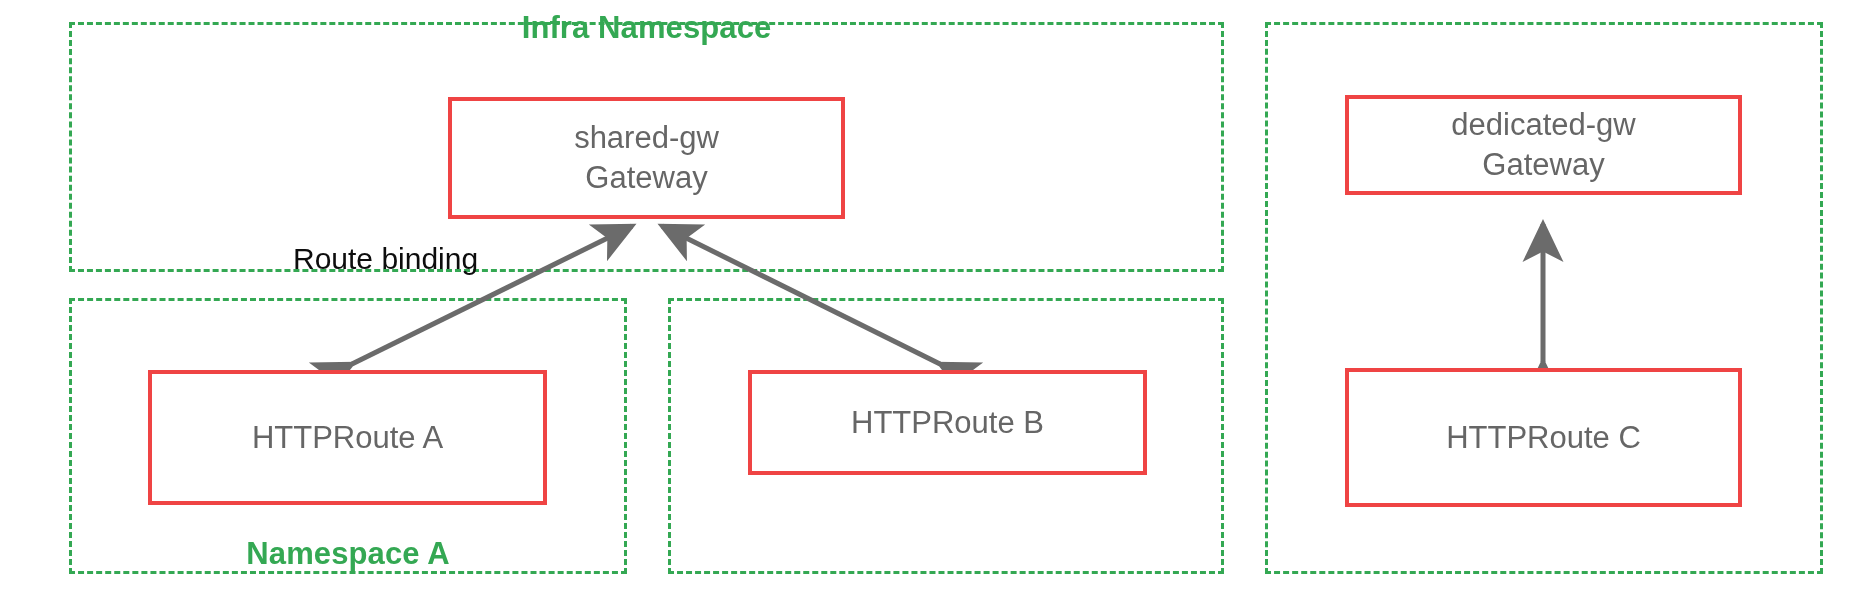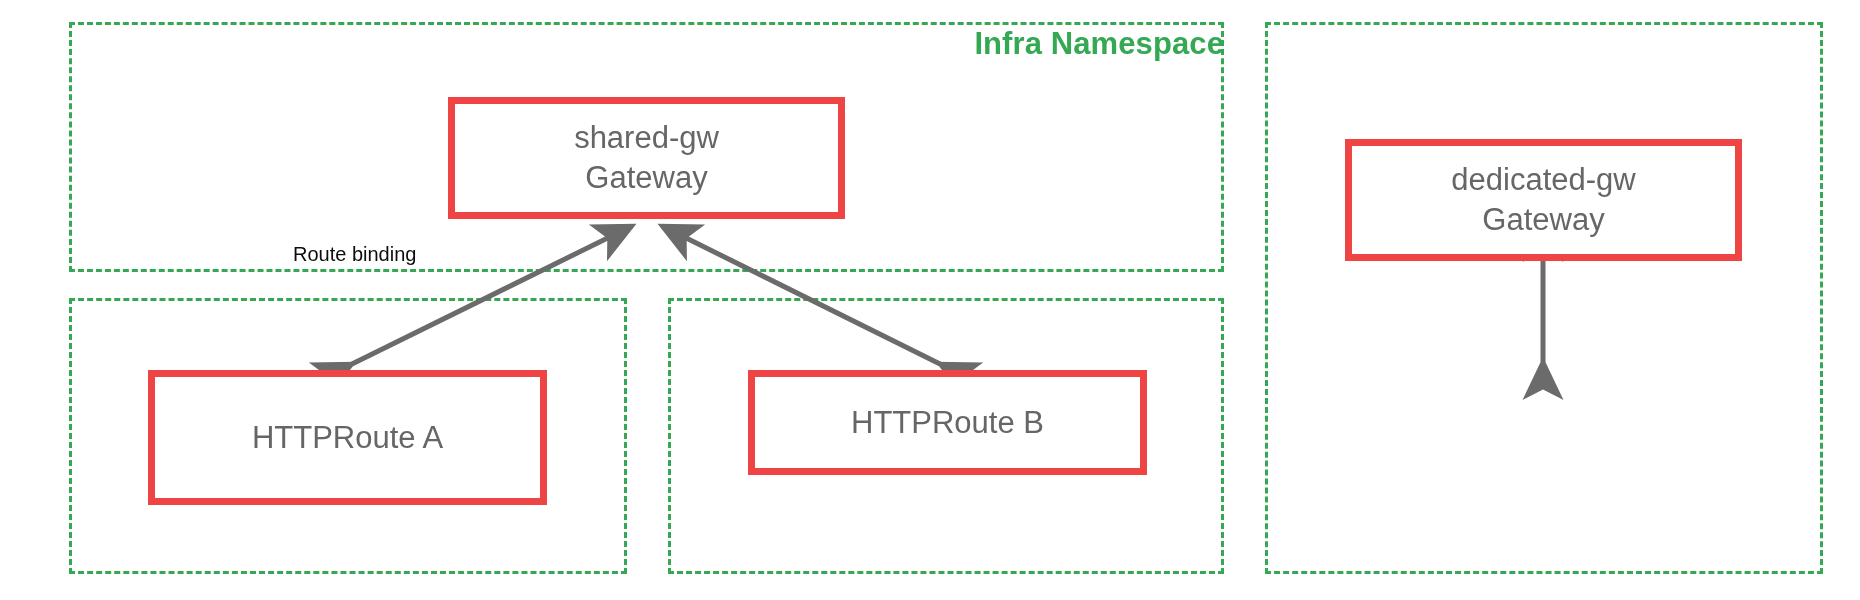--- a/index.html
+++ b/index.html
@@ -36,39 +36,39 @@
     letter-spacing: 0.1px;
     text-align: center;
     white-space: nowrap;
     line-height: 1;
   }
 
   
   .res-box {
     position: absolute;
     box-sizing: border-box;
-    border: 7px solid #ef4444;
+    border: 4px solid #ef4444;
     background: #ffffff;
     display: flex;
     flex-direction: column;
     align-items: center;
     justify-content: center;
     color: #666666;
     font-size: 31px;
     line-height: 1.28;
     text-align: center;
     white-space: pre-line;
   }
   .res-box .line { display: block; }
 
   
   .edge-label {
     position: absolute;
     color: #0d0d0d;
-    font-size: 20px;
+    font-size: 30px;
     line-height: 1;
     white-space: nowrap;
   }
 
   
   #arrows {
     position: absolute;
     left: 0;
     top: 0;
     width: 1860px;
@@ -82,22 +82,23 @@
 <div id="canvas">
 
   <div class="ns-box" style="left:69px; top:22px; width:1155px; height:250px;"></div>
 
   <div class="ns-box" style="left:69px; top:298px; width:558px; height:276px;"></div>
 
   <div class="ns-box" style="left:668px; top:298px; width:556px; height:276px;"></div>
 
   <div class="ns-box" style="left:1265px; top:22px; width:558px; height:552px;"></div>
 
-  <div class="ns-label" style="left:69px; top:28px; width:1155px;text-align:right;">Infra Namespace</div>
+  <div class="ns-label" style="left:69px; top:12px; width:1155px;">Infra Namespace</div>
 
+  <div class="ns-label" style="left:69px; top:538px; width:558px;">Namespace A</div>
 
 
 
   <svg id="arrows" viewBox="0 0 1860 600" width="1860" height="600" aria-hidden="true">
     <defs>
       <marker id="ah" markerWidth="9" markerHeight="9" refX="7.6" refY="4.5" orient="auto" markerUnits="strokeWidth">
         <path d="M0,0.4 L8.6,4.5 L0,8.6 L2.1,4.5 Z" fill="#6b6b6b"></path>
       </marker>
     </defs>
 
@@ -106,29 +107,32 @@
     <line x1="940" y1="364" x2="662" y2="226" stroke="#6b6b6b" stroke-width="5" marker-start="url(#ah)" marker-end="url(#ah)"></line>
 
     <line x1="1543" y1="362" x2="1543" y2="224" stroke="#6b6b6b" stroke-width="5" marker-start="url(#ah)" marker-end="url(#ah)"></line>
   </svg>
 
   <div class="res-box" style="left:448px; top:97px; width:397px; height:122px;">
     <span class="line">shared-gw</span>
     <span class="line">Gateway</span>
   </div>
 
-  <div class="res-box" style="left:1345px; top:95px; width:397px; height:122px;margin-top:44px;">
+  <div class="res-box" style="left:1345px; top:95px; width:397px; height:100px;">
     <span class="line">dedicated-gw</span>
     <span class="line">Gateway</span>
   </div>
 
   <div class="res-box" style="left:148px; top:370px; width:399px; height:135px;">
     <span class="line">HTTPRoute A</span>
   </div>
 
   <div class="res-box" style="left:748px; top:370px; width:399px; height:105px;">
     <span class="line">HTTPRoute B</span>
   </div>
 
+  <div class="res-box" style="left:1345px; top:368px; width:397px; height:139px;">
+    <span class="line">HTTPRoute C</span>
+  </div>
 
   <div class="edge-label" style="left:293px; top:244px;">Route binding</div>
 
 </div>
 
 </body></html>

